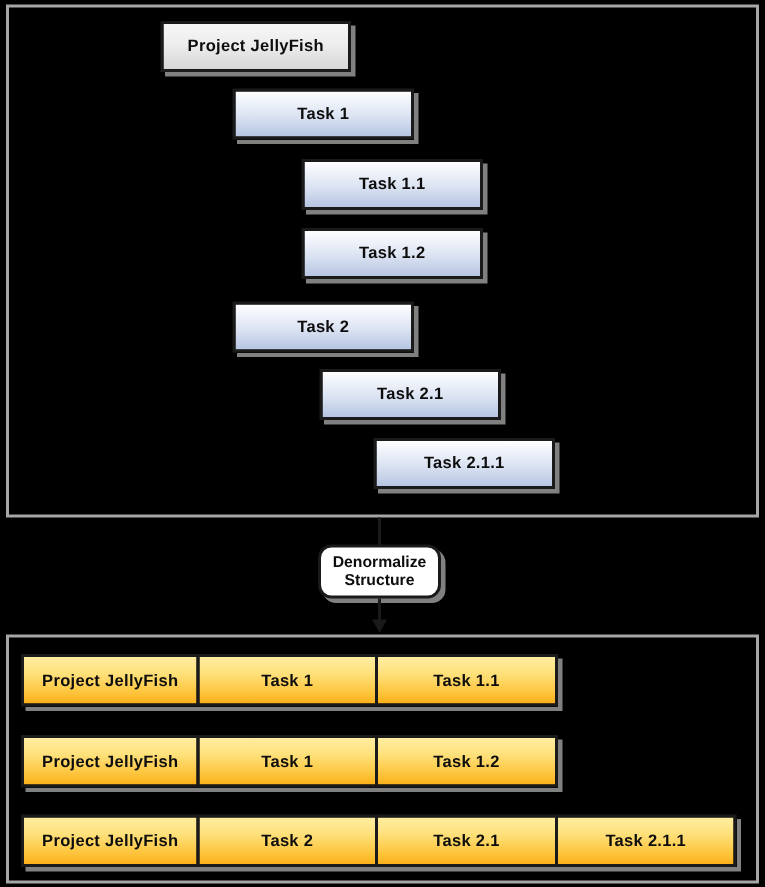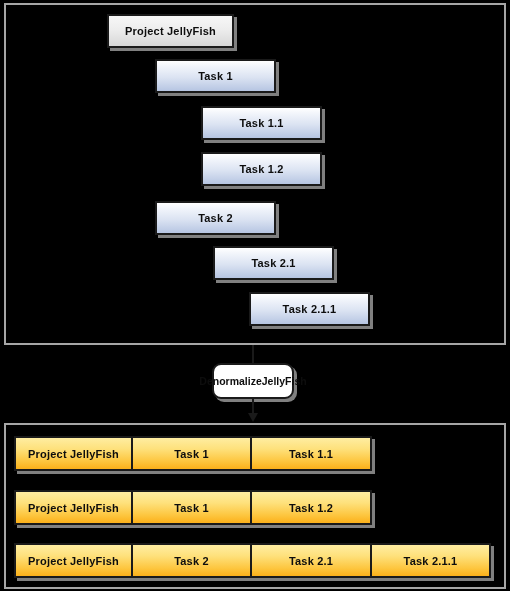--- a/index.html
+++ b/index.html
@@ -76,21 +76,21 @@
     left: 212px;
     top: 363px;
     width: 82px;
     height: 36px;
     box-sizing: border-box;
     background: #ffffff;
     border: 2px solid #1a1a1a;
     border-radius: 9px;
     box-shadow: 3px 3px 0 rgba(150,150,150,0.85);
     display: flex;
-    flex-direction: row;
+    flex-direction: column;
     align-items: center;
     justify-content: center;
     font-size: 10.5px;
     font-weight: bold;
     color: #0d0d0d;
     line-height: 1.15;
   }
 
   
   .denorm-row {
@@ -142,21 +142,21 @@
     </div>
     <div class="node task" style="left: 249px; top: 292px; width: 121px; height: 34px;">
       <span>Task 2.1.1</span>
     </div>
   </div>
 
 <div class="connector-line" id="line-top" style="left:252px; top:345px; height:19px;"></div>
 
 <div id="process-step">
   <span>Denormalize</span>
-  <span>JellyFish</span>
+  <span>Structure</span>
 </div>
 
 <div class="connector-line" id="line-bottom" style="left:252px; top:399px; height:15px;"></div>
 <div class="arrow-head" id="arrow-down" style="left:248px; top:413px;"></div>
 
 <div class="panel" id="panel-denormalized"></div>
 
 <div id="denorm-rows">
     <div class="denorm-row" style="top: 436px; left: 14px;">
       <div class="denorm-cell" style="width: 119px;">

